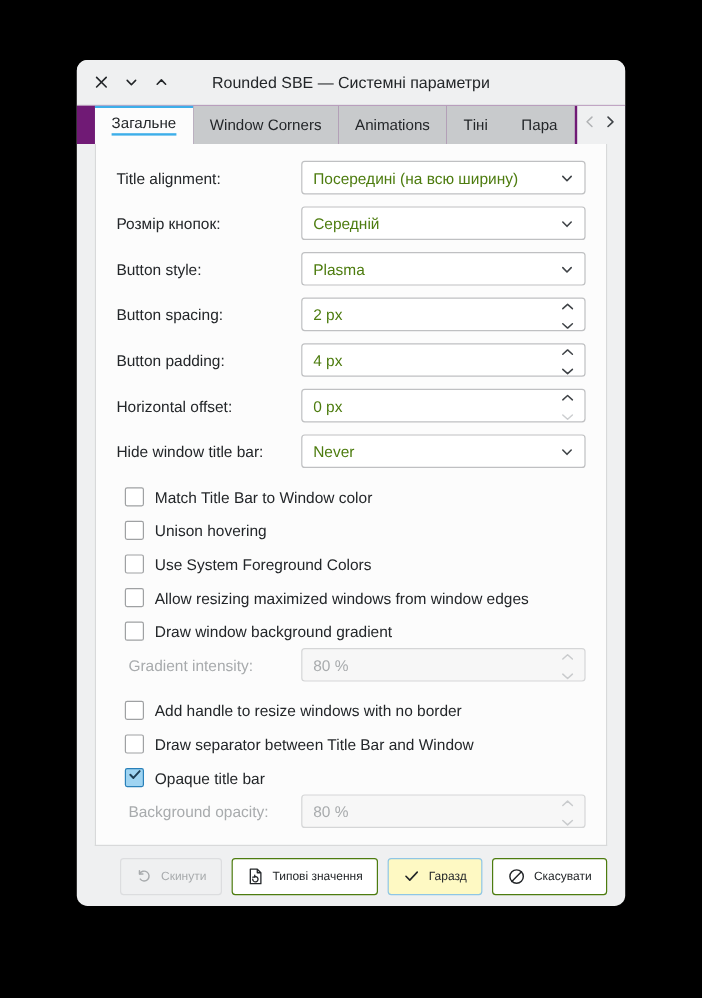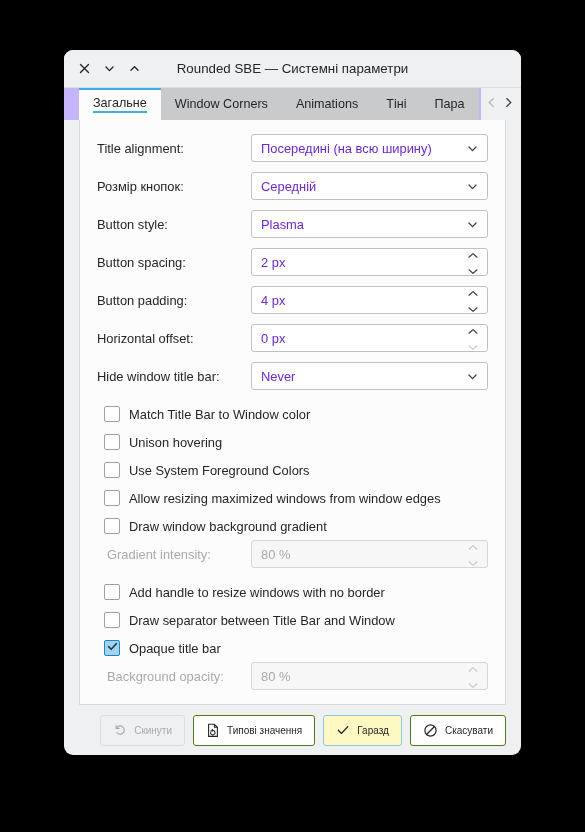--- a/index.html
+++ b/index.html
@@ -42,21 +42,21 @@
   .tb-btn svg { display: block; }
   .titlebar-title {
     position: absolute; left: 0; right: 0; top: 0; bottom: 0;
     display: flex; align-items: center; justify-content: center;
     font-size: 13.3px; color: #232629; pointer-events: none;
   }
 
   
   .tabbar {
     flex: 0 0 32px; height: 32px;
-    background: #c4b5fd;
+    background: #701a75;
     display: flex; align-items: stretch;
     padding-left: 15px;
     position: relative;
     overflow: hidden;
   }
   .tabstrip { display: flex; align-items: stretch; flex: 1 1 auto; overflow: hidden; }
   .tab {
     position: relative;
     display: flex; align-items: center; justify-content: center;
     padding: 0 14px;
@@ -118,21 +118,21 @@
   .field-spacer { flex: 1 1 auto; }
 
   .field {
     flex: 0 0 auto;
     width: 237px; height: 28px;
     background: #ffffff;
     border: 1px solid #bfc0c2;
     border-radius: 3px;
     display: flex; align-items: center;
     padding: 0 6px 0 9px;
-    font-size: 12.9px; color: #6d28d9;
+    font-size: 12.9px; color: #4d7c0f;
   }
   .field .val { flex: 1 1 auto; white-space: nowrap; overflow: hidden; }
   .chev { flex: 0 0 auto; display: flex; align-items: center; padding-right: 2px; }
   .spin { flex: 0 0 auto; display: flex; flex-direction: column; align-items: center;
           justify-content: center; gap: 1px; padding-right: 2px; }
 
   .field.disabled {
     background: #f7f7f7;
     border-color: #d5d6d7;
     color: #a8abad;

